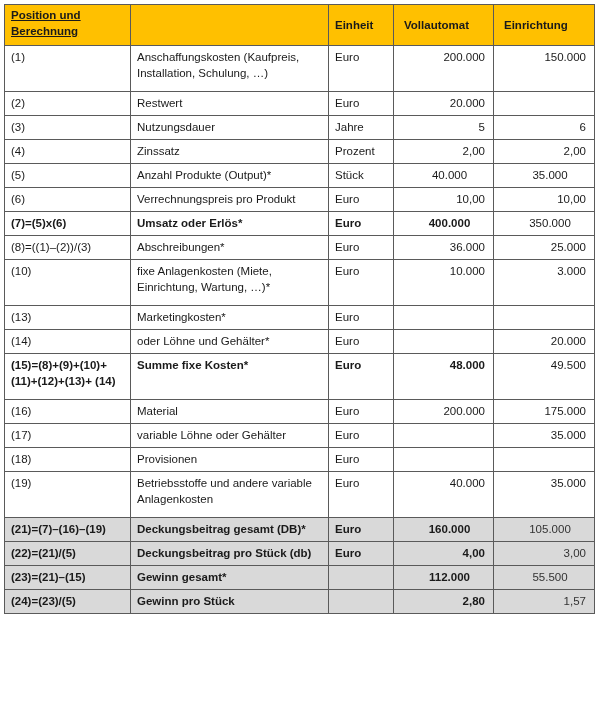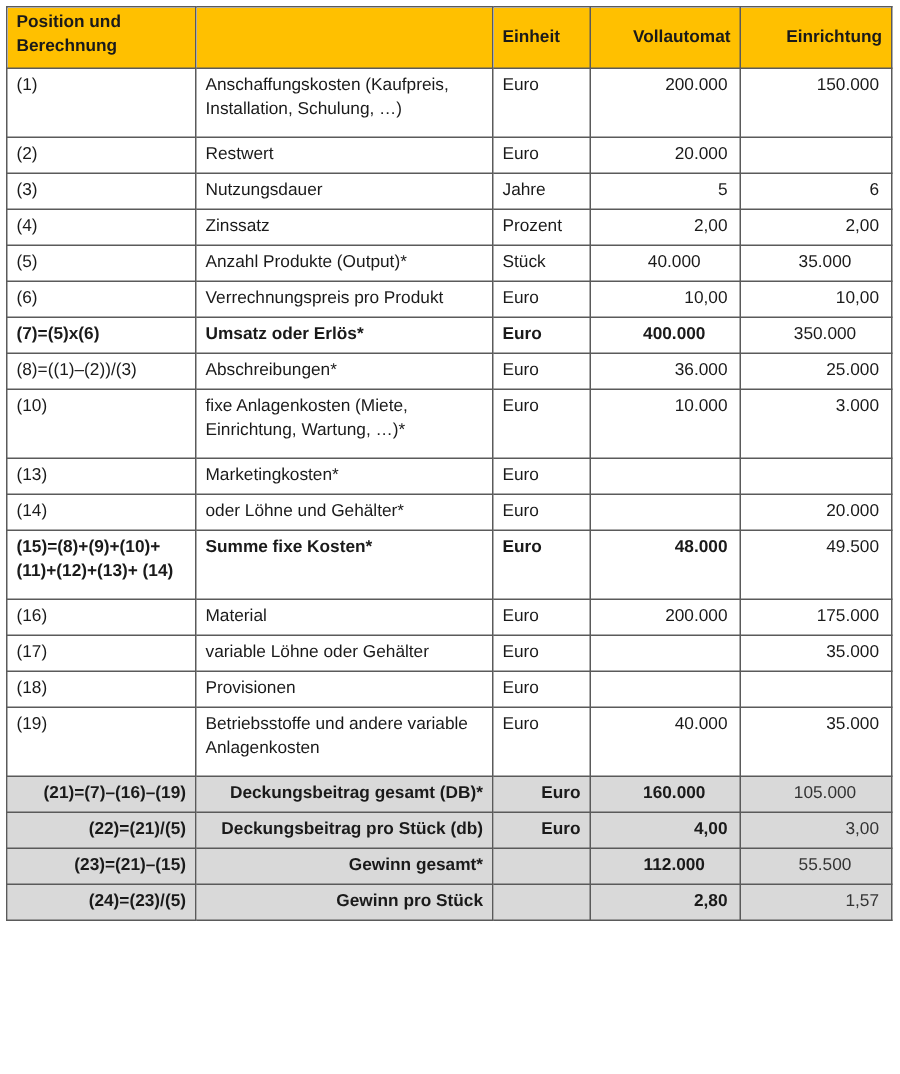--- a/index.html
+++ b/index.html
@@ -2,27 +2,27 @@
 <html><head>
 <meta charset="utf-8">
 <style>
   html, body { margin: 0; padding: 0; background: #ffffff; }
   body { width: 600px; height: 716px; position: relative; overflow: hidden;
          font-family: "Liberation Sans", "DejaVu Sans", sans-serif; font-size: 11.5px; color: #1a1a1a; }
   table { position: absolute; left: 4px; top: 4px; border-collapse: collapse; table-layout: fixed; width: 590px; }
   td, th { border: 1px solid #5a5a5a; padding: 3px 6px 0 6px; vertical-align: top; line-height: 16px; text-align: left; font-weight: normal; overflow: hidden; }
   col.c1 { width: 126px; } col.c2 { width: 198px; } col.c3 { width: 65px; } col.c4 { width: 100px; } col.c5 { width: 101px; }
   thead th { background: #ffc000; font-weight: bold; vertical-align: middle; padding: 2px 6px; }
-  thead th.pos { vertical-align: top; }
-  th.num-h { padding-left: 10px; text-align: right; }
+  thead th.pos { vertical-align: top; text-decoration: underline; }
+  th.num-h { padding-left: 10px; }
   td.num { text-align: right; padding-right: 8px; }
   td.num.c { text-align: center; padding-left: 20px; }
   tr.bold td { font-weight: bold; }
   tr.bold td.halb { font-weight: normal; }
-  tr.gray td { background: #d9d9d9; text-align: right; }
+  tr.gray td { background: #d9d9d9; }
   tr.gray td.halb { color: #333; }
   tr.h1 td { height: 20px; }
   tr.h2 td { height: 42px; }
 </style>
 </head>
 <body>
 
 <table>
   <colgroup>
       <col class="c1">

